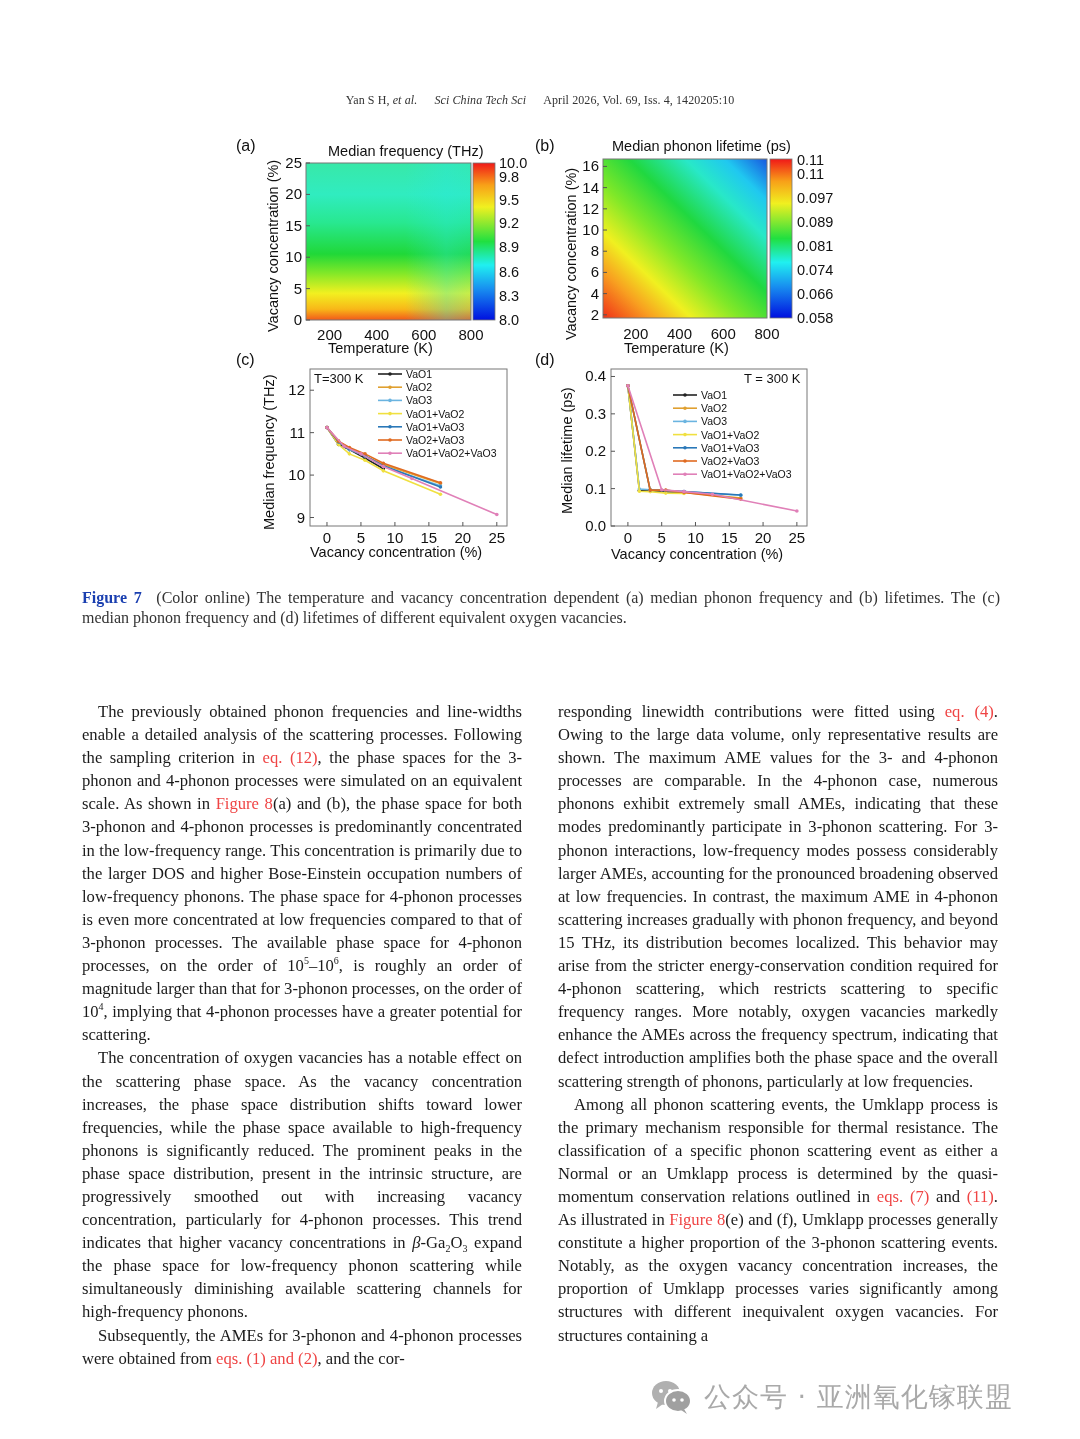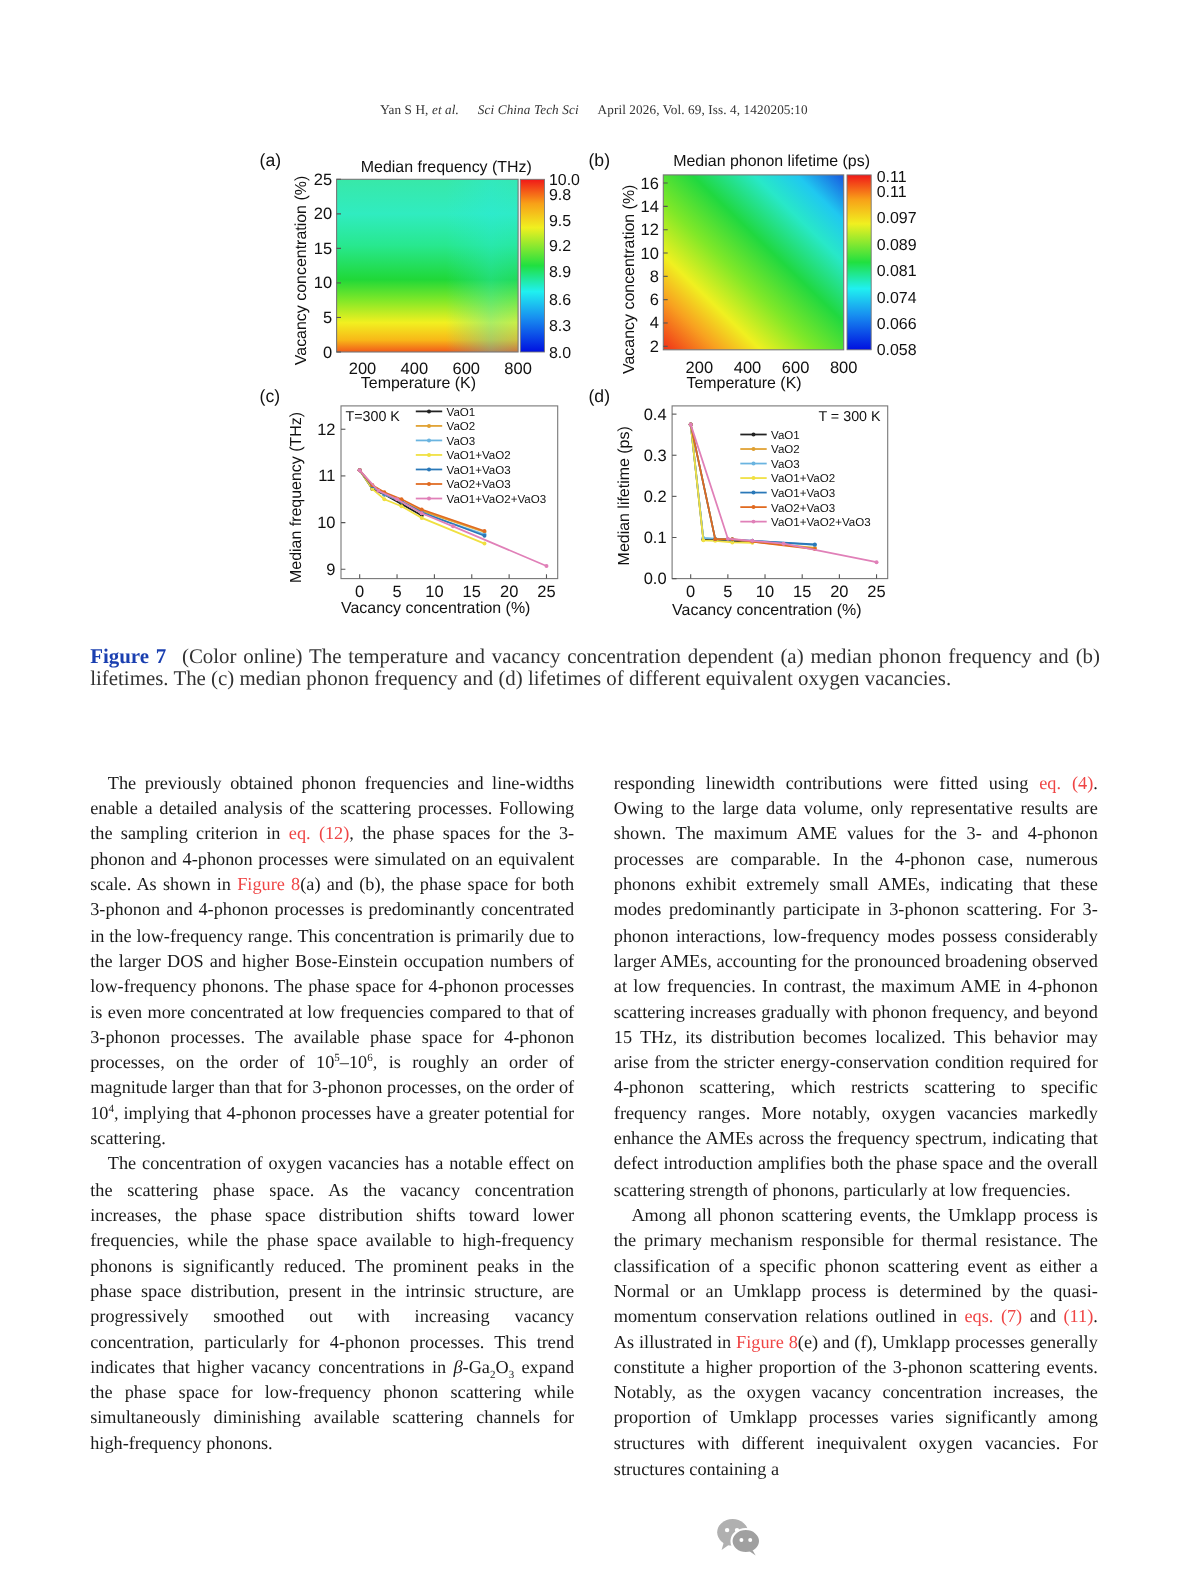--- a/index.html
+++ b/index.html
@@ -6,21 +6,21 @@
   body { width: 1080px; height: 1439px; position: relative; overflow: hidden;
          font-family: "Liberation Serif", serif; color: #1a1a1a; }
   .running-head { position: absolute; top: 93px; left: 0; width: 1080px; text-align: center;
                   font-size: 12px; color: #333; letter-spacing: 0.1px; }
   .running-head .it { font-style: italic; }
   .running-head span { margin: 0 7px; }
 
   .figure { position: absolute; top: 132px; left: 230px; width: 630px; height: 440px; }
   .fig-svg text { font-family: "Liberation Sans", sans-serif; fill: #111; }
 
-  .caption { position: absolute; top: 588px; left: 82px; width: 918px; font-size: 19px;
+  .caption { position: absolute; top: 588px; left: 82px; width: 918px; font-size: 16px;
              line-height: 19.5px; color: #333; text-align: justify; }
   .caption .fig-label { color: #1a3fb0; font-weight: bold; margin-right: 8px; }
 
   .col { position: absolute; top: 700px; width: 440px; font-size: 16.6px; line-height: 23.1px;
          text-align: justify; color: #1a1a1a; }
   .col.left { left: 82px; }
   .col.right { left: 558px; }
   .col p { margin: 0; text-indent: 16px; }
   .col p.cont { text-indent: 0; }
   .link { color: #ef4444; }
@@ -369,32 +369,34 @@
 </div>
 
 <div class="caption">
   <span class="fig-label">Figure 7</span>
   <span>(Color online) The temperature and vacancy concentration dependent (a) median phonon frequency and (b) lifetimes. The (c) median phonon frequency and (d) lifetimes of different equivalent oxygen vacancies.</span>
 </div>
 
 <div class="col left" id="col-left">
     <p><span>The previously obtained phonon frequencies and line-widths enable a detailed analysis of the scattering processes. Following the sampling criterion in </span><span class="link">eq. (12)</span><span>, the phase spaces for the 3-phonon and 4-phonon processes were simulated on an equivalent scale. As shown in </span><span class="link">Figure 8</span><span>(a) and (b), the phase space for both 3-phonon and 4-phonon processes is predominantly concentrated in the low-frequency range. This concentration is primarily due to the larger DOS and higher Bose-Einstein occupation numbers of low-frequency phonons. The phase space for 4-phonon processes is even more concentrated at low frequencies compared to that of 3-phonon processes. The available phase space for 4-phonon processes, on the order of 10</span><sup>5</sup><span>–10</span><sup>6</sup><span>, is roughly an order of magnitude larger than that for 3-phonon processes, on the order of 10</span><sup>4</sup><span>, implying that 4-phonon processes have a greater potential for scattering.</span></p>
     <p><span>The concentration of oxygen vacancies has a notable effect on the scattering phase space. As the vacancy concentration increases, the phase space distribution shifts toward lower frequencies, while the phase space available to high-frequency phonons is significantly reduced. The prominent peaks in the phase space distribution, present in the intrinsic structure, are progressively smoothed out with increasing vacancy concentration, particularly for 4-phonon processes. This trend indicates that higher vacancy concentrations in </span><i>β</i><span>-Ga</span><sub>2</sub><span>O</span><sub>3</sub><span> expand the phase space for low-frequency phonon scattering while simultaneously diminishing available scattering channels for high-frequency phonons.</span></p>
+    <p><span>Subsequently, the AMEs for 3-phonon and 4-phonon processes were obtained from </span><span class="link">eqs. (1) and (2)</span><span>, and the cor-</span></p>
   </div>
 <div class="col right" id="col-right">
     <p class="cont"><span>responding linewidth contributions were fitted using </span><span class="link">eq. (4)</span><span>. Owing to the large data volume, only representative results are shown. The maximum AME values for the 3- and 4-phonon processes are comparable. In the 4-phonon case, numerous phonons exhibit extremely small AMEs, indicating that these modes predominantly participate in 3-phonon scattering. For 3-phonon interactions, low-frequency modes possess considerably larger AMEs, accounting for the pronounced broadening observed at low frequencies. In contrast, the maximum AME in 4-phonon scattering increases gradually with phonon frequency, and beyond 15 THz, its distribution becomes localized. This behavior may arise from the stricter energy-conservation condition required for 4-phonon scattering, which restricts scattering to specific frequency ranges. More notably, oxygen vacancies markedly enhance the AMEs across the frequency spectrum, indicating that defect introduction amplifies both the phase space and the overall scattering strength of phonons, particularly at low frequencies.</span></p>
     <p><span>Among all phonon scattering events, the Umklapp process is the primary mechanism responsible for thermal resistance. The classification of a specific phonon scattering event as either a Normal or an Umklapp process is determined by the quasi-momentum conservation relations outlined in </span><span class="link">eqs. (7)</span><span> and </span><span class="link">(11)</span><span>. As illustrated in </span><span class="link">Figure 8</span><span>(e) and (f), Umklapp processes generally constitute a higher proportion of the 3-phonon scattering events. Notably, as the oxygen vacancy concentration increases, the proportion of Umklapp processes varies significantly among structures with different inequivalent oxygen vacancies. For structures containing a</span></p>
   </div>
 
 <div class="watermark">
   <span class="wx">
     <svg width="44" height="36" viewBox="0 0 44 36">
       <ellipse cx="16" cy="14" rx="14" ry="12" fill="#b0b0b0"></ellipse>
       <path d="M8 23 L6 30 L13 25 Z" fill="#b0b0b0"></path>
       <ellipse cx="28" cy="22" rx="13" ry="11" fill="#a0a0a0" stroke="#fff" stroke-width="2"></ellipse>
       <path d="M34 30 L37 35 L31 31 Z" fill="#a0a0a0"></path>
       <circle cx="11" cy="12" r="2" fill="#fff"></circle>
         <circle cx="20" cy="12" r="2" fill="#fff"></circle>
       <circle cx="24" cy="21" r="1.8" fill="#fff"></circle>
         <circle cx="32" cy="21" r="1.8" fill="#fff"></circle>
     </svg>
   </span>
+  <span>公众号 · 亚洲氧化镓联盟</span>
 </div>
 
 </body></html>

